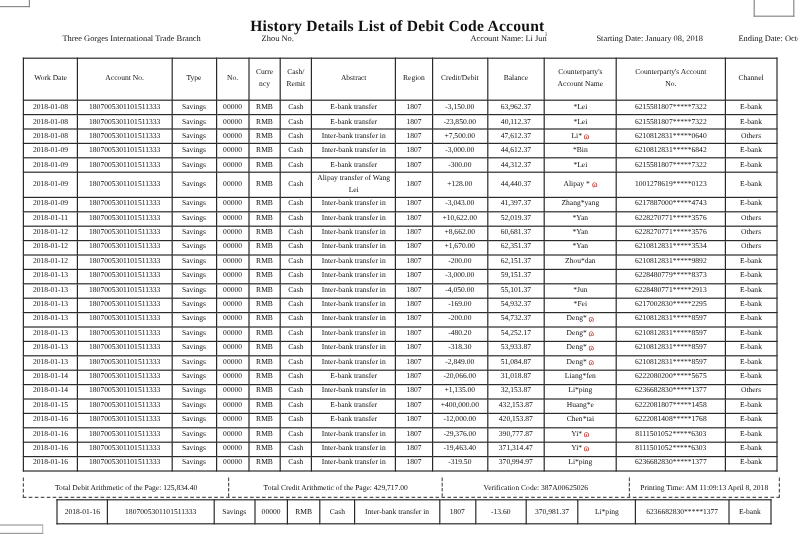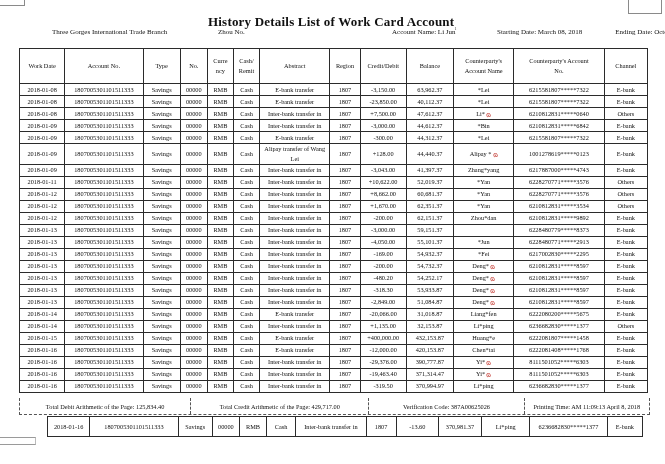--- a/index.html
+++ b/index.html
@@ -53,27 +53,27 @@
 </style>
 </head>
 <body>
 
 <div class="page">
 
   <div class="art art-tl"></div>
   <div class="art art-tr"></div>
   <div class="art art-bl"></div>
 
-  <div class="title"><span>History Details List of Work Card Account</span><sub>1</sub></div>
+  <div class="title"><span>History Details List of Debit Code Account</span><sub>1</sub></div>
 
   <div class="info">
     <span class="i-branch">Three Gorges International Trade Branch</span>
     <span class="i-card">Zhou No.</span>
     <span class="i-account">Account Name: Li Jun</span>
-    <span class="i-start">Starting Date: March 08, 2018</span>
+    <span class="i-start">Starting Date: January 08, 2018</span>
     <span class="i-end">Ending Date: October 08, 2018</span>
   </div>
 
   <table class="main-table">
     <colgroup>
         <col class="c0">
         <col class="c1">
         <col class="c2">
         <col class="c3">
         <col class="c4">

